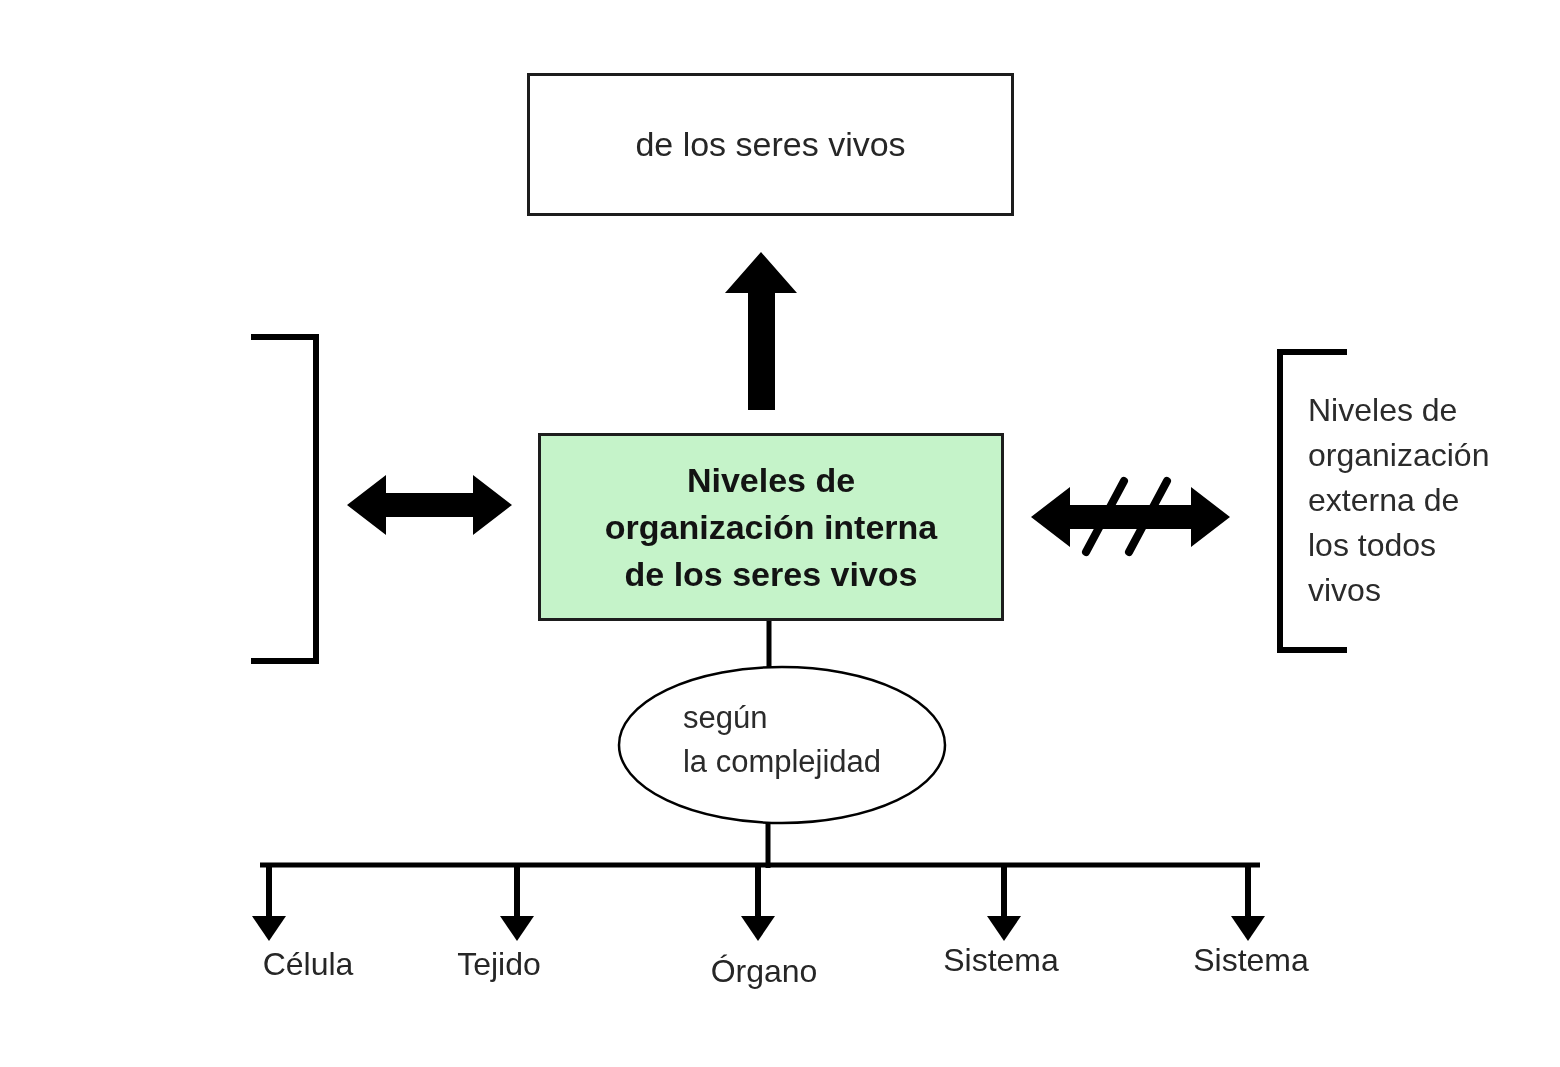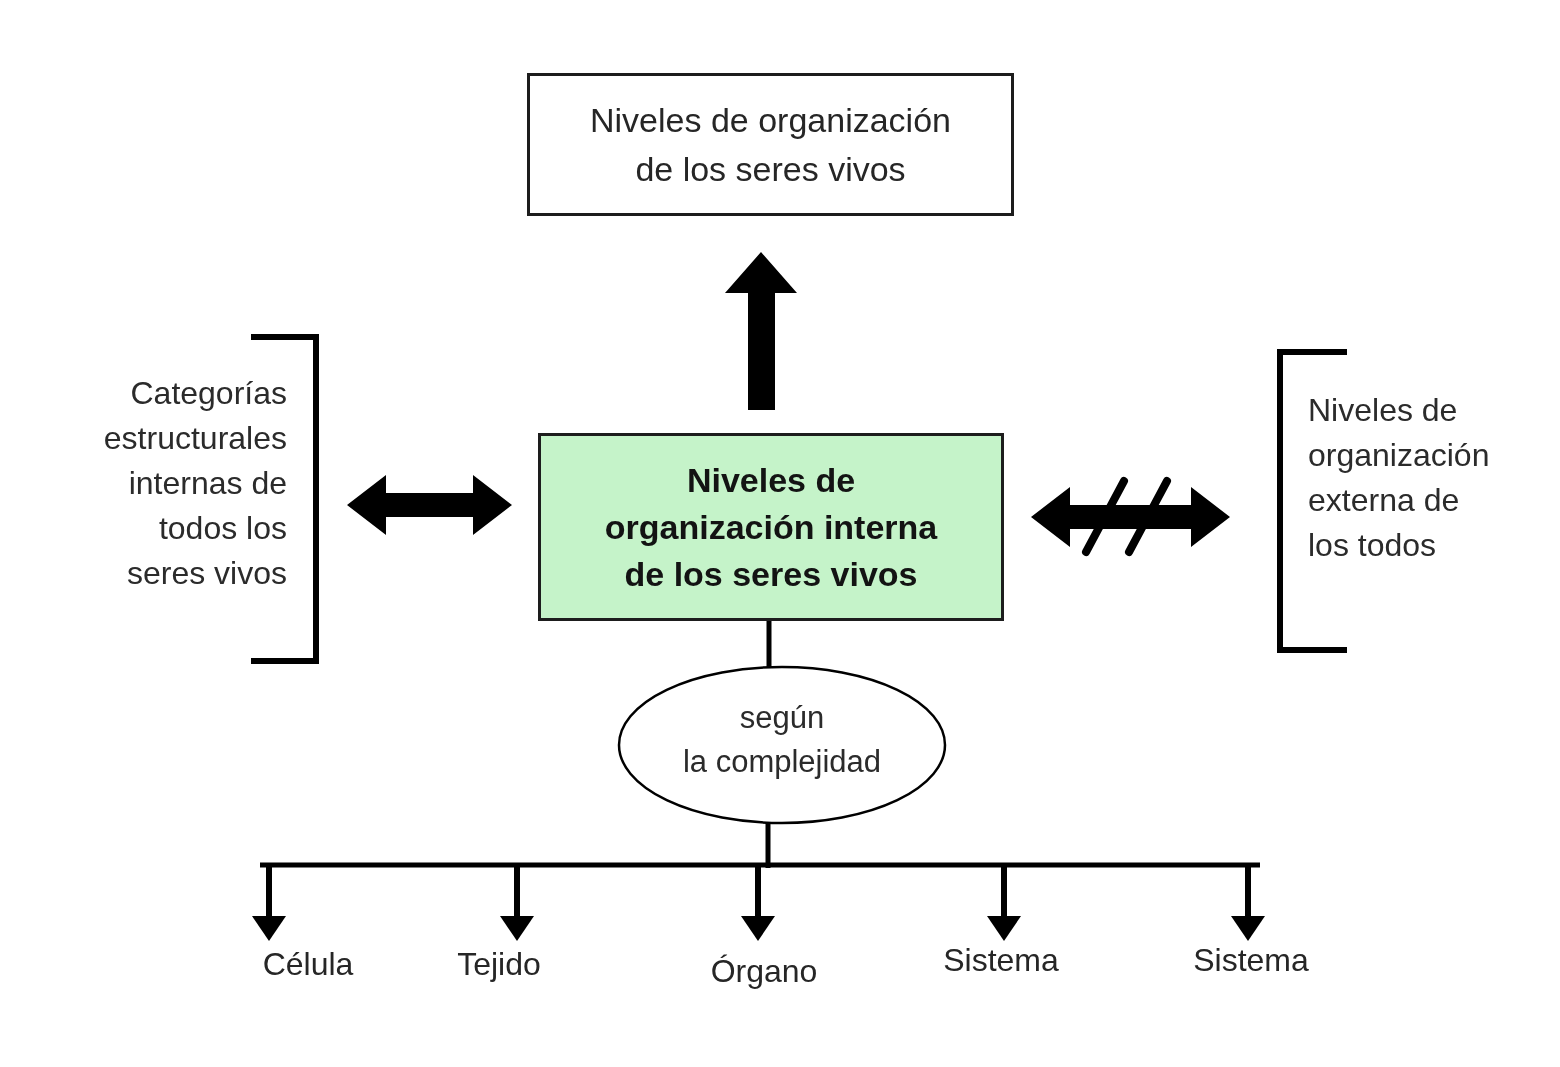--- a/index.html
+++ b/index.html
@@ -12,21 +12,21 @@
     position:absolute;display:flex;flex-direction:column;justify-content:center;align-items:center;
     background:#ffffff;border:3px solid #1d1d1d;box-sizing:border-box;text-align:center;white-space:nowrap;
   }
   #top-box{left:527px;top:73px;width:487px;height:143px;font-size:34px;line-height:49px;color:#262626;}
   #center-box{left:538px;top:433px;width:466px;height:188px;background:#c5f3c9;font-weight:bold;font-size:34px;line-height:47px;color:#131313;}
   .note{position:absolute;font-size:32px;line-height:45px;white-space:nowrap;color:#2b2b2b;}
   #left-note{left:88px;width:199px;top:371px;text-align:right;}
   #right-note{left:1308px;top:388px;text-align:left;}
   #ellipse-text{
     position:absolute;left:782px;top:696px;transform:translateX(-50%);
-    text-align:center;font-size:31px;line-height:44px;color:#2b2b2b;white-space:nowrap;
+    font-size:31px;line-height:44px;color:#2b2b2b;white-space:nowrap;
   }
   .level-label{
     position:absolute;transform:translateX(-50%);font-size:32px;color:#262626;white-space:nowrap;
   }
   #lvl-0{left:271px;top:946px;margin-left:37px;}
   #lvl-1{left:499px;top:946px;}
   #lvl-2{left:764px;top:953px;}
   #lvl-3{left:1001px;top:942px;}
   #lvl-4{left:1251px;top:942px;}
 </style>
@@ -73,43 +73,36 @@
     <polygon points="1031,517 1070,487 1070,505 1191,505 1191,487 1230,517 1191,547 1191,529 1070,529 1070,547" fill="#000000"></polygon>
     <line x1="1086" y1="552" x2="1124" y2="481" stroke="#000000" stroke-width="8" stroke-linecap="round"></line>
     <line x1="1129" y1="552" x2="1167" y2="481" stroke="#000000" stroke-width="8" stroke-linecap="round"></line>
 
     <polyline points="251,337 316,337 316,661 251,661" fill="none" stroke="#000000" stroke-width="6"></polyline>
 
     <polyline points="1347,352 1280,352 1280,650 1347,650" fill="none" stroke="#000000" stroke-width="6"></polyline>
   </svg>
 
   <div class="box" id="top-box">
-    <div>Niveles de organización</div>
     <div>de los seres vivos</div>
   </div>
 
   <div class="box" id="center-box">
     <div>Niveles de</div>
     <div>organización interna</div>
     <div>de los seres vivos</div>
   </div>
 
-  <div class="note" id="left-note">
-    <div>Categorías</div>
-    <div>estructurales</div>
-    <div>internas de</div>
-    <div>todos los</div>
-    <div>seres vivos</div>
-  </div>
 
   <div class="note" id="right-note">
     <div>Niveles de</div>
     <div>organización</div>
     <div>externa de</div>
     <div>los todos</div>
+    <div>vivos</div>
   </div>
 
   <div id="ellipse-text">
     <div>según</div>
     <div>la complejidad</div>
   </div>
 
   <span class="level-label" id="lvl-0">Célula</span>
   <span class="level-label" id="lvl-1">Tejido</span>
   <span class="level-label" id="lvl-2">Órgano</span>

